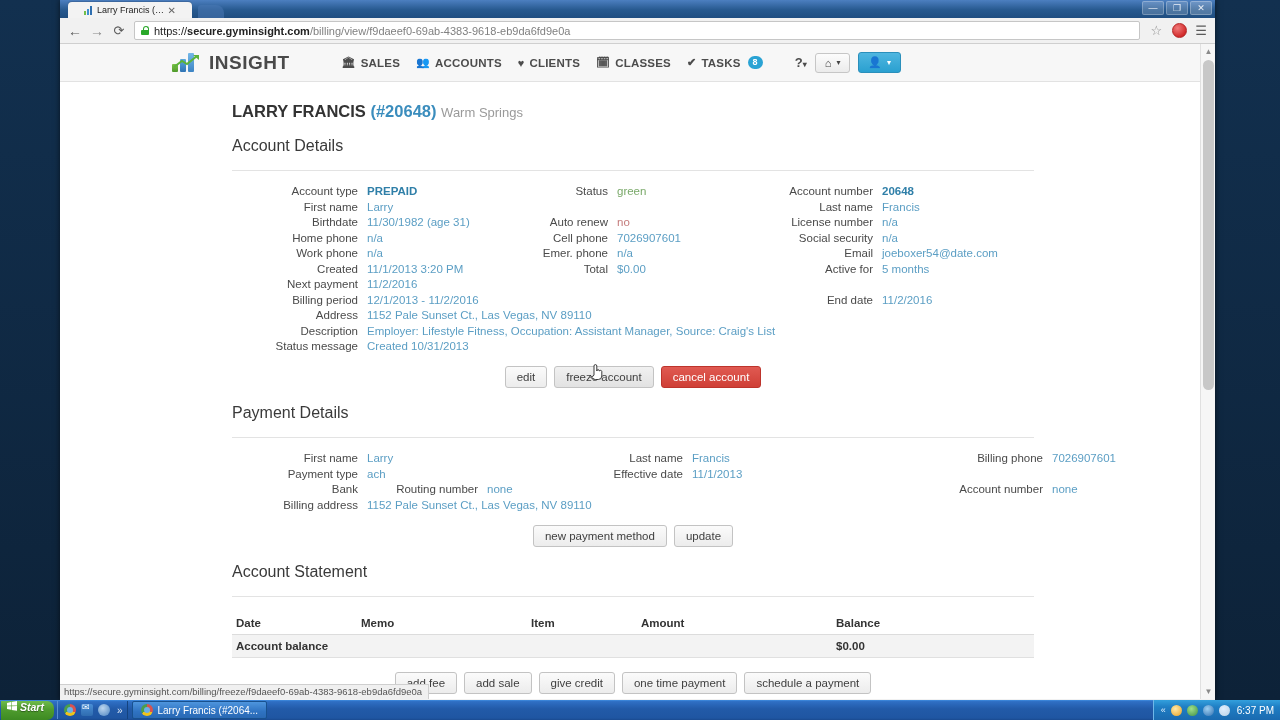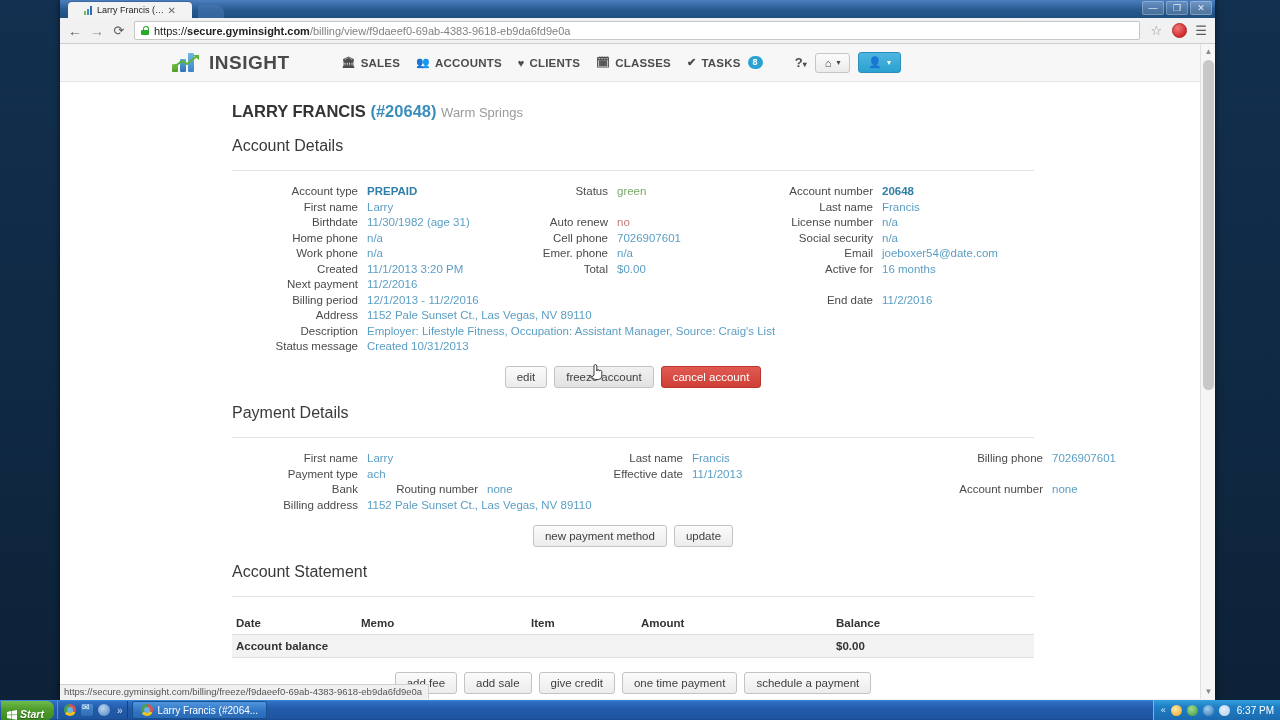--- a/index.html
+++ b/index.html
@@ -234,21 +234,21 @@
   .taskbar {
     position:absolute; left:0; bottom:0; width:1280px; height:20px;
     background: linear-gradient(180deg,#3f8de0 0%, #2f6fc4 8%, #225aa8 45%, #1f56a2 90%, #1a4a90 100%);
     display:flex; align-items:center;
   }
   .start-btn {
     height:19px; margin-left:1px; padding:0 10px 0 6px;
     background: linear-gradient(180deg,#6fbb4b 0%, #4f9c2e 45%, #3d8a22 100%);
     border-radius:0 7px 7px 0;
     color:#fff; font-size:10.5px; font-weight:bold; font-style:italic;
-    display:flex; align-items:flex-end; gap:3px;
+    display:flex; align-items:flex-start; gap:3px;
     text-shadow:0 1px 1px rgba(0,0,0,.4);
   }
   .start-flag { width:10px; height:10px; position:relative; }
   .qlaunch {
     display:flex; align-items:center; gap:5px; padding:0 4px 0 6px;
     border-left:1px solid #5a8fd0; border-right:1px solid #14437f;
     height:18px; margin-left:3px;
   }
   .ql-ico { width:12px; height:12px; border-radius:2px; }
   .ql-chrome { border-radius:50%; background:conic-gradient(#d9534f 0 33%, #f0c419 0 66%, #4b9e4b 0 100%); position:relative;}
@@ -417,21 +417,21 @@
             <div class="lbl">Emer. phone</div>
             <div class="val link">n/a</div>
             <div class="lbl">Email</div>
             <div class="val link">joeboxer54@date.com</div>
 
             <div class="lbl">Created</div>
             <div class="val link">11/1/2013 3:20 PM</div>
             <div class="lbl">Total</div>
             <div class="val link">$0.00</div>
             <div class="lbl">Active for</div>
-            <div class="val link">16 months</div>
+            <div class="val link">5 months</div>
 
             <div class="lbl">Next payment</div>
             <div class="val link">11/2/2016</div>
             <div class="lbl"></div>
             <div class="val"></div>
             <div class="lbl"></div>
             <div class="val"></div>
 
             <div class="lbl">Billing period</div>
             <div class="val link">12/1/2013 - 11/2/2016</div>

